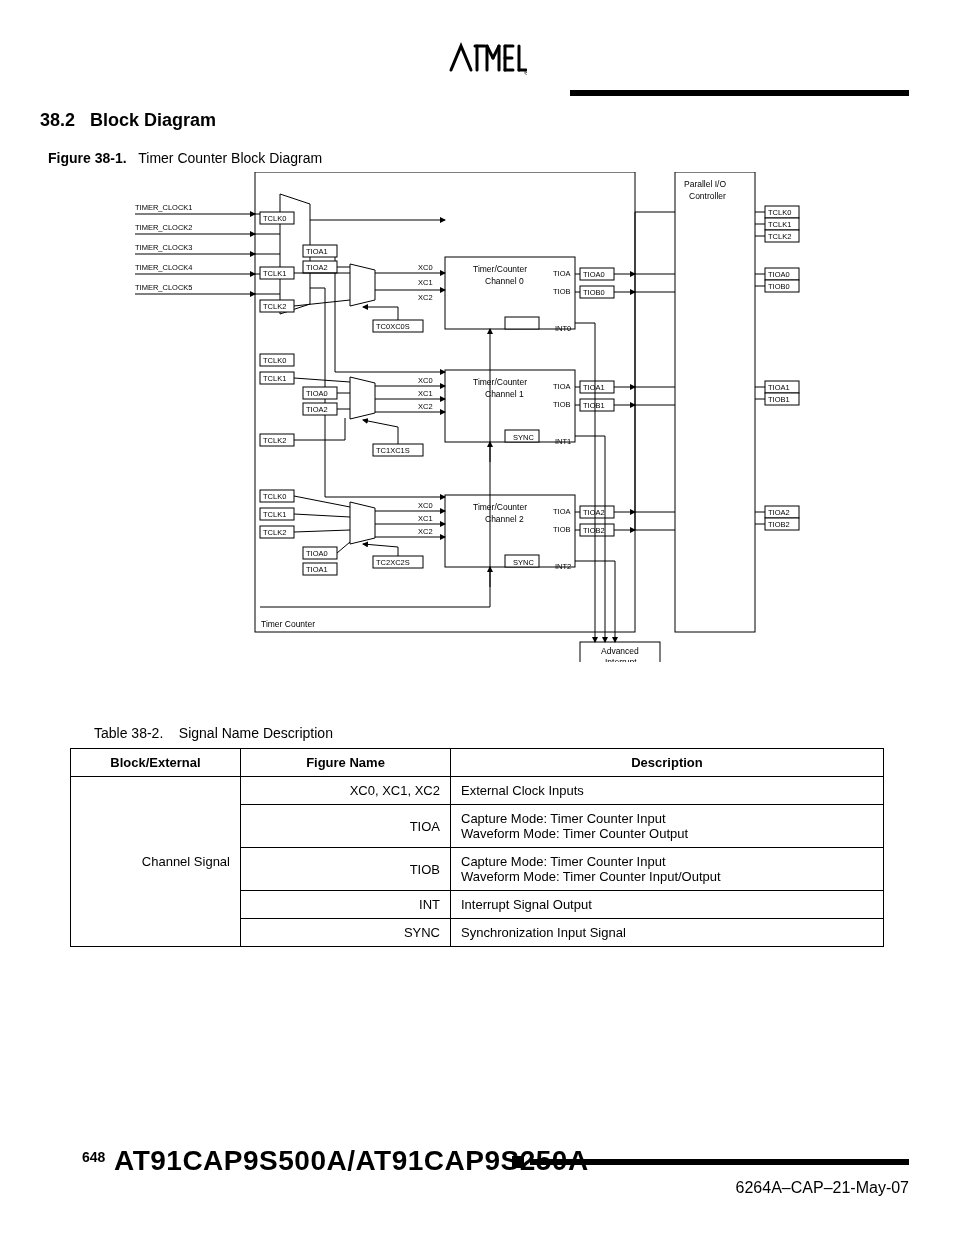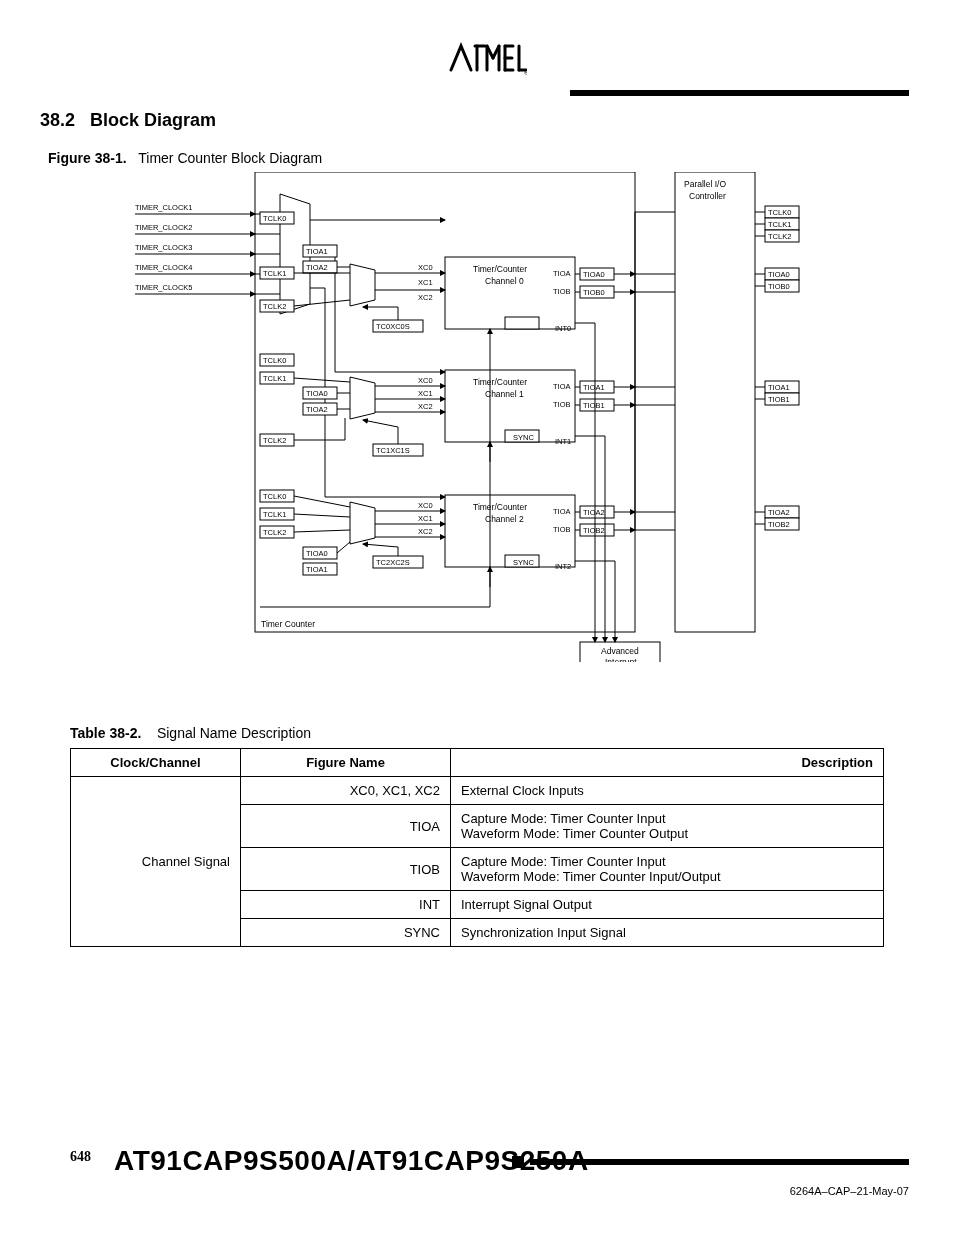--- a/index.html
+++ b/index.html
@@ -7,30 +7,30 @@
   .page { position:relative; width:954px; height:1235px; padding:40px; }
   .logo-header { position:absolute; top:40px; left:0; width:954px; }
   .logo { position:absolute; left:447px; top:0; width:80px; height:36px; }
   .logo-rule { position:absolute; left:570px; top:50px; width:339px; height:6px; background:#000; }
   .section-heading { position:absolute; top:110px; left:40px; font-size:18px; font-weight:bold;text-align:right; }
   .figure-label { position:absolute; top:150px; left:40px; font-size:14px; }
   .figure-label .fig-no { font-weight:bold;padding-left:8px; }
   .diagram-area { position:absolute; top:172px; left:135px; width:700px; height:490px; }
   .diagram-area svg { position:absolute; top:0; left:0; }
   .table-label { position:absolute; top:725px; left:70px; font-size:14px; }
-  .table-label .tab-no { font-weight:bold; }
+  .table-label .tab-no { font-weight:normal;margin-left:24px; }
   table.signal { position:absolute; top:748px; left:70px; width:814px; border-collapse:collapse; font-size:13px; }
   table.signal th, table.signal td { border:1px solid #000; padding:6px 10px; }
-  table.signal th { font-weight:bold; text-align:right; }
+  table.signal th { font-weight:bold; text-align:center; }
   table.signal td.center { text-align:right; }
-  .footer-pagenum { position:absolute; bottom:70px; left:70px; font-size:14px; font-weight:bold;font-family:Liberation Serif, serif; }
+  .footer-pagenum { position:absolute; bottom:70px; left:82px; font-size:14px; font-weight:bold; }
   .footer-title { position:absolute; bottom:58px; left:114px; font-size:28px; font-weight:bold; letter-spacing:0.5px;}
   .footer-rule { position:absolute; bottom:70px; left:530px; width:379px; height:6px; background:#000; }
   .footer-rule::before { content:""; position:absolute; left:-18px; top:-3px; width:12px; height:12px; background:#000; }
-  .footer-docid { position:absolute; bottom:38px; right:45px; font-size:11px;margin-left:28px; }
+  .footer-docid { position:absolute; bottom:38px; right:45px; font-size:16px;margin-left:28px; }
   .t7 { font-family: Arial, Helvetica, sans-serif; font-size:7.5px; }
   .t8 { font-family: Arial, Helvetica, sans-serif; font-size:8.5px; }
 </style>
 </head>
 <body>
 
 <div class="page">
 
   <div class="logo-header">
     <svg class="logo" viewBox="0 0 80 36">
@@ -303,21 +303,21 @@
     </svg>
   </div>
 
   <div class="table-label">
     <span class="tab-no">Table 38-2.</span>&nbsp;&nbsp;&nbsp;&nbsp;<span>Signal Name Description</span>
   </div>
 
   <table class="signal">
     <thead>
       <tr>
-        <th style="width:170px;text-align:center">Clock/Channel</th>
+        <th style="width:170px;text-align:center">Block/External</th>
         <th style="width:210px;text-align:center">Figure Name</th>
         <th>Description</th>
       </tr>
     </thead>
     <tbody>
       <tr>
         <td rowspan="5" class="center">Channel Signal</td>
         <td class="center">XC0, XC1, XC2</td>
         <td>External Clock Inputs</td>
       </tr>

